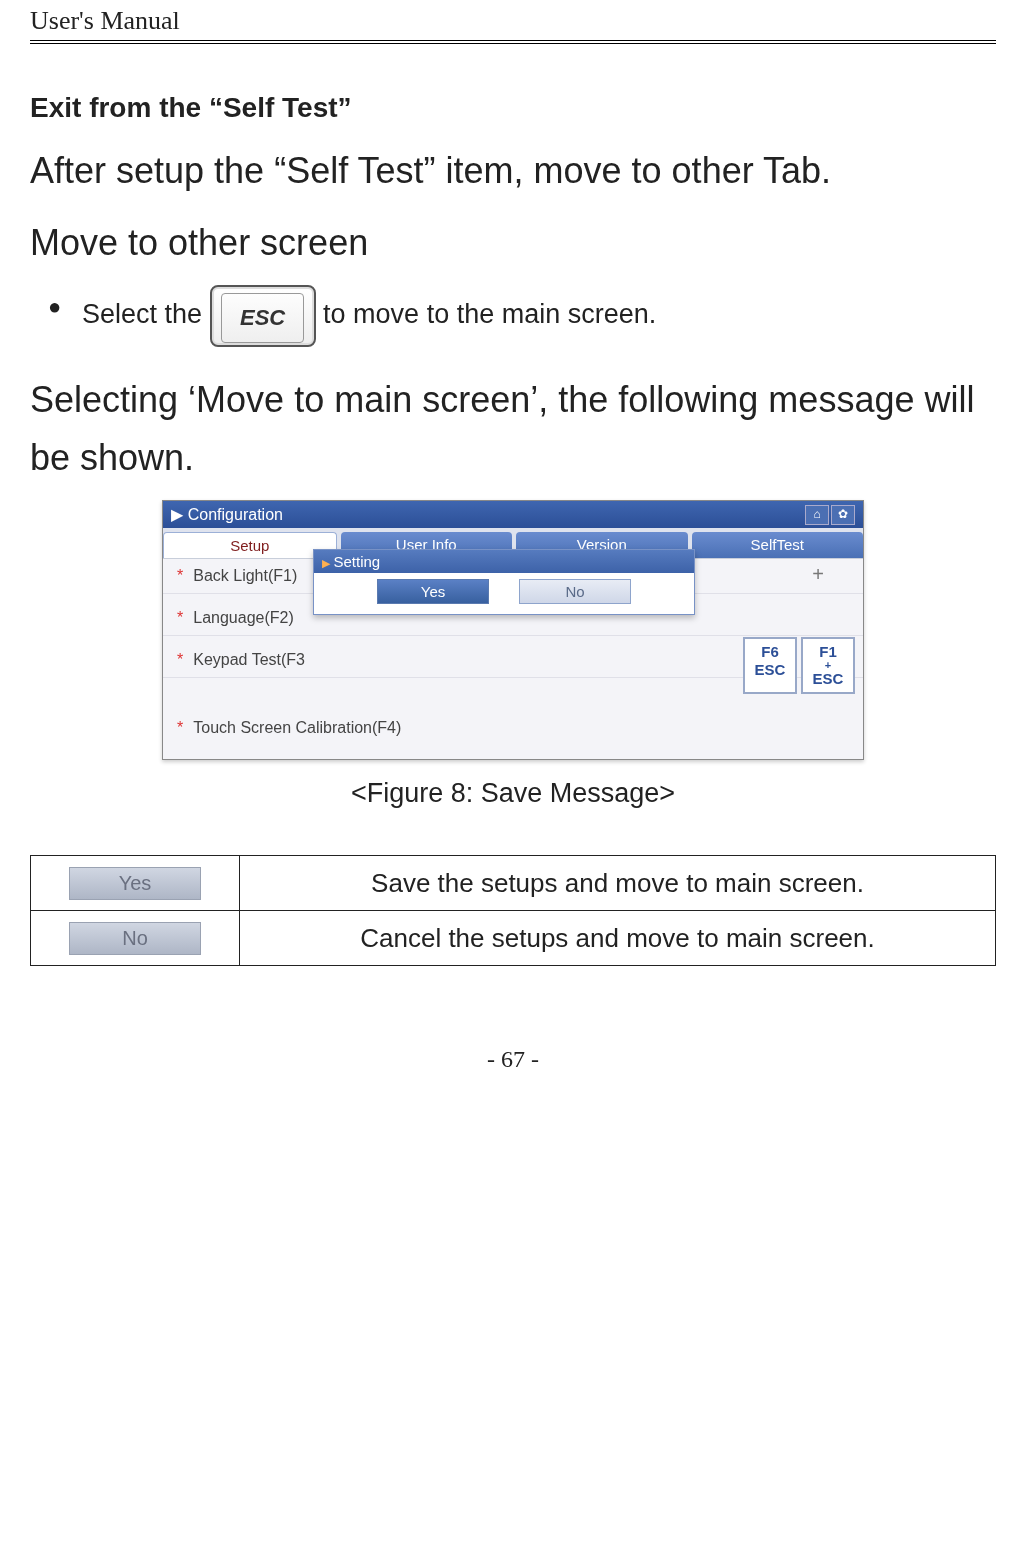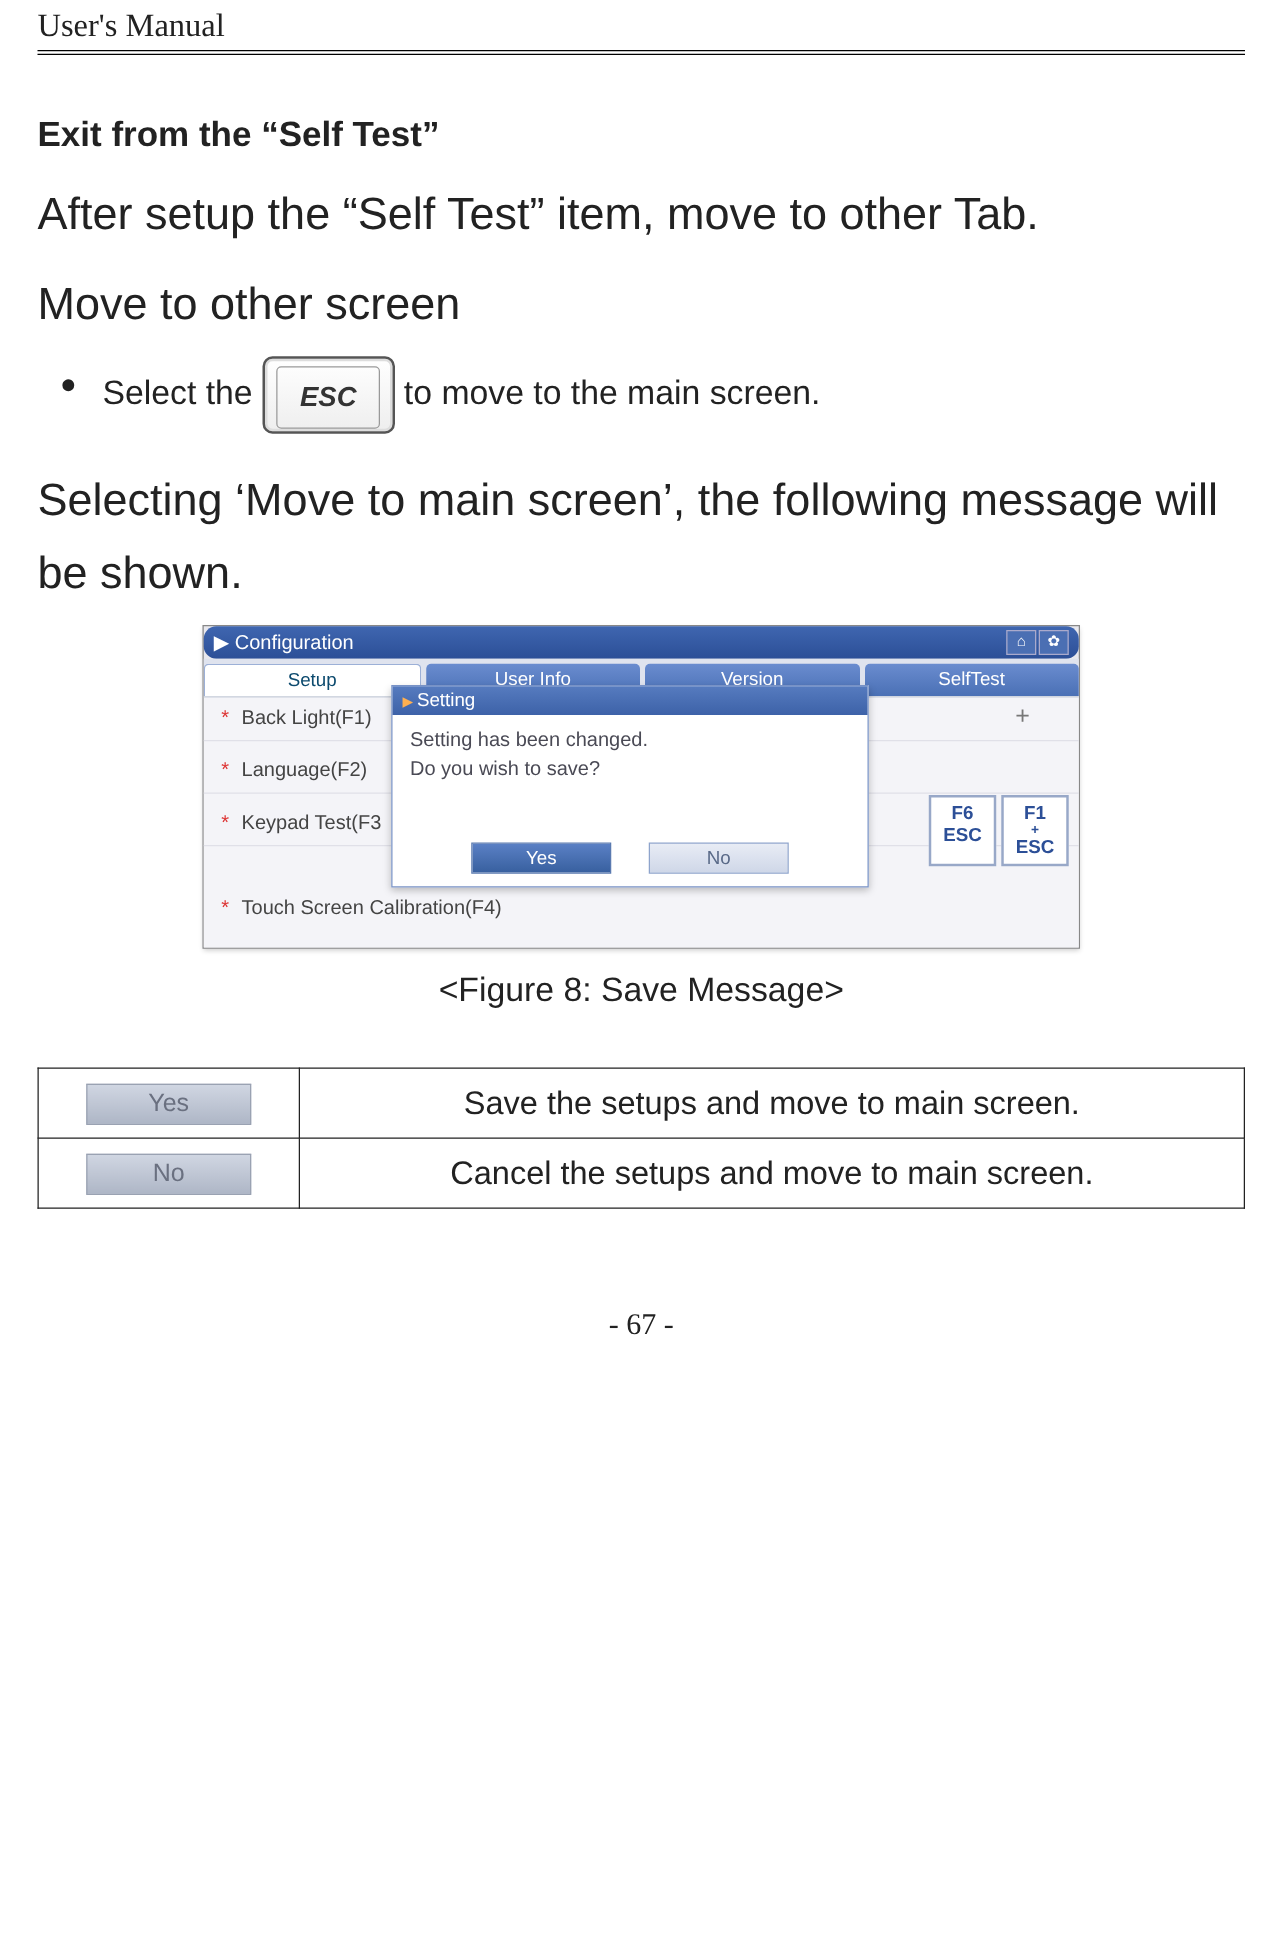--- a/index.html
+++ b/index.html
@@ -99,21 +99,20 @@
     background:#e8e8ee;
   }
   .shot-titlebar {
     background: linear-gradient(#3f66b0,#2c4f97);
     color: #fff;
     font-size: 16px;
     padding: 3px 8px;
     display: flex;
     justify-content: space-between;
     align-items: center;
-    border-radius: 10px;
   }
   .shot-titlebar .winbtns span{
     display:inline-block; width:22px;height:18px;background:#4b6fb3;border:1px solid #aac; margin-left:2px;
     text-align:center;line-height:16px;font-size:12px;
   }
   .shot-tabs {
     display: flex;
     background: #dfe3ee;
     padding-top: 4px;
     gap: 4px;
@@ -123,21 +122,21 @@
     font-size: 15px;
     text-align: center;
     padding: 4px 2px;
     background: linear-gradient(#6a8ccf,#4a70b5);
     color: #fff;
     border-radius: 4px 4px 0 0;
     white-space: nowrap; overflow:hidden;
   }
   .shot-tab.active {
     background: #fff;
-    color: #0c4a6e;
+    color: #7f1d1d;
     border: 1px solid #9cb0d7;
     border-bottom: none;
   }
   .shot-body {
     position: relative;
     background: #f4f4f8;
     height: 200px;
     border-top: 1px solid #c8ceda;
   }
   .shot-row {
@@ -286,24 +285,20 @@
           </div>
           <div class="sidekey">
             <div>F1</div>
             <div style="font-size:11px;line-height:.8">+</div>
             <div>ESC</div>
           </div>
         </div>
 
         <div class="dialog">
           <div class="dialog-title">Setting</div>
-          <div class="dialog-body">
-            <div>Setting has been changed.</div>
-            <div>Do you wish to save?</div>
-          </div>
           <div class="dialog-buttons">
             <div class="dlg-btn primary">Yes</div>
             <div class="dlg-btn">No</div>
           </div>
         </div>
       </div>
     </div>
     <div class="caption">&lt;Figure 8: Save Message&gt;</div>
   </div>
 

